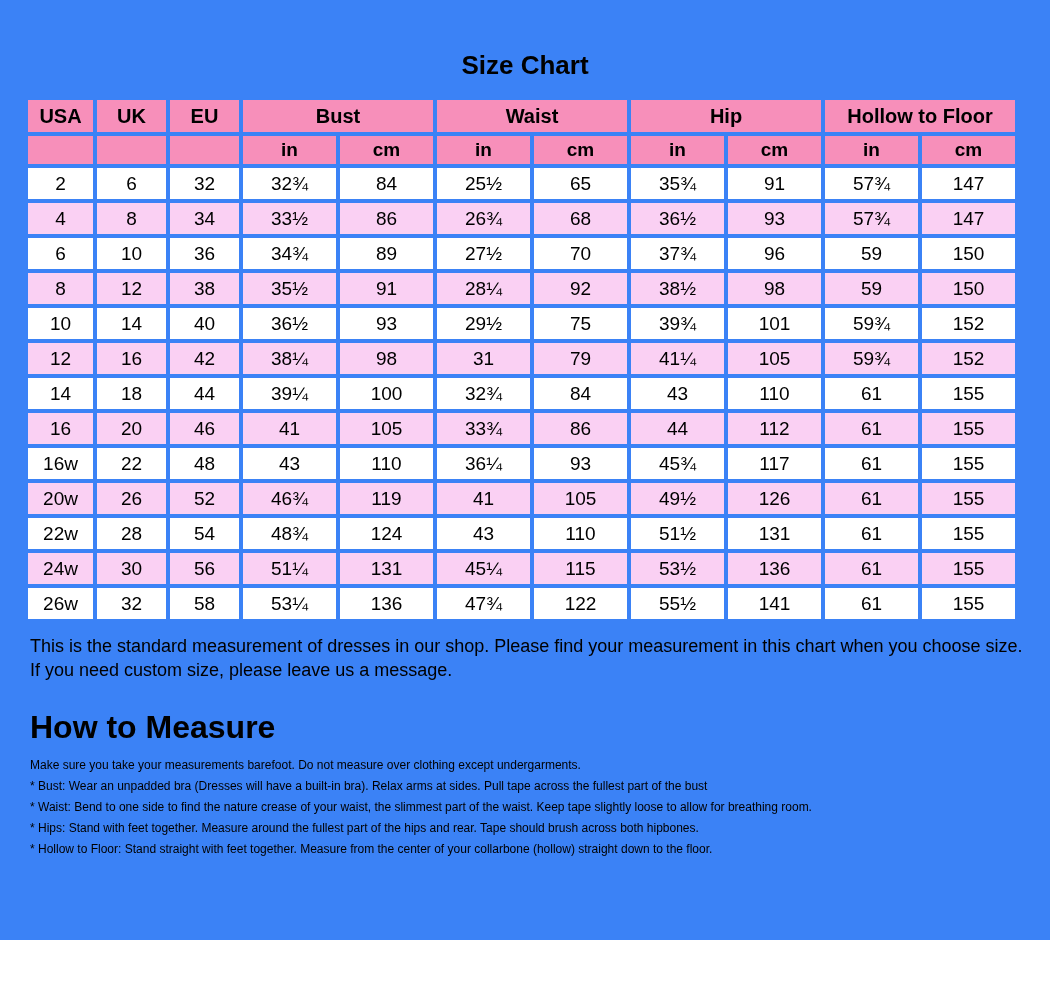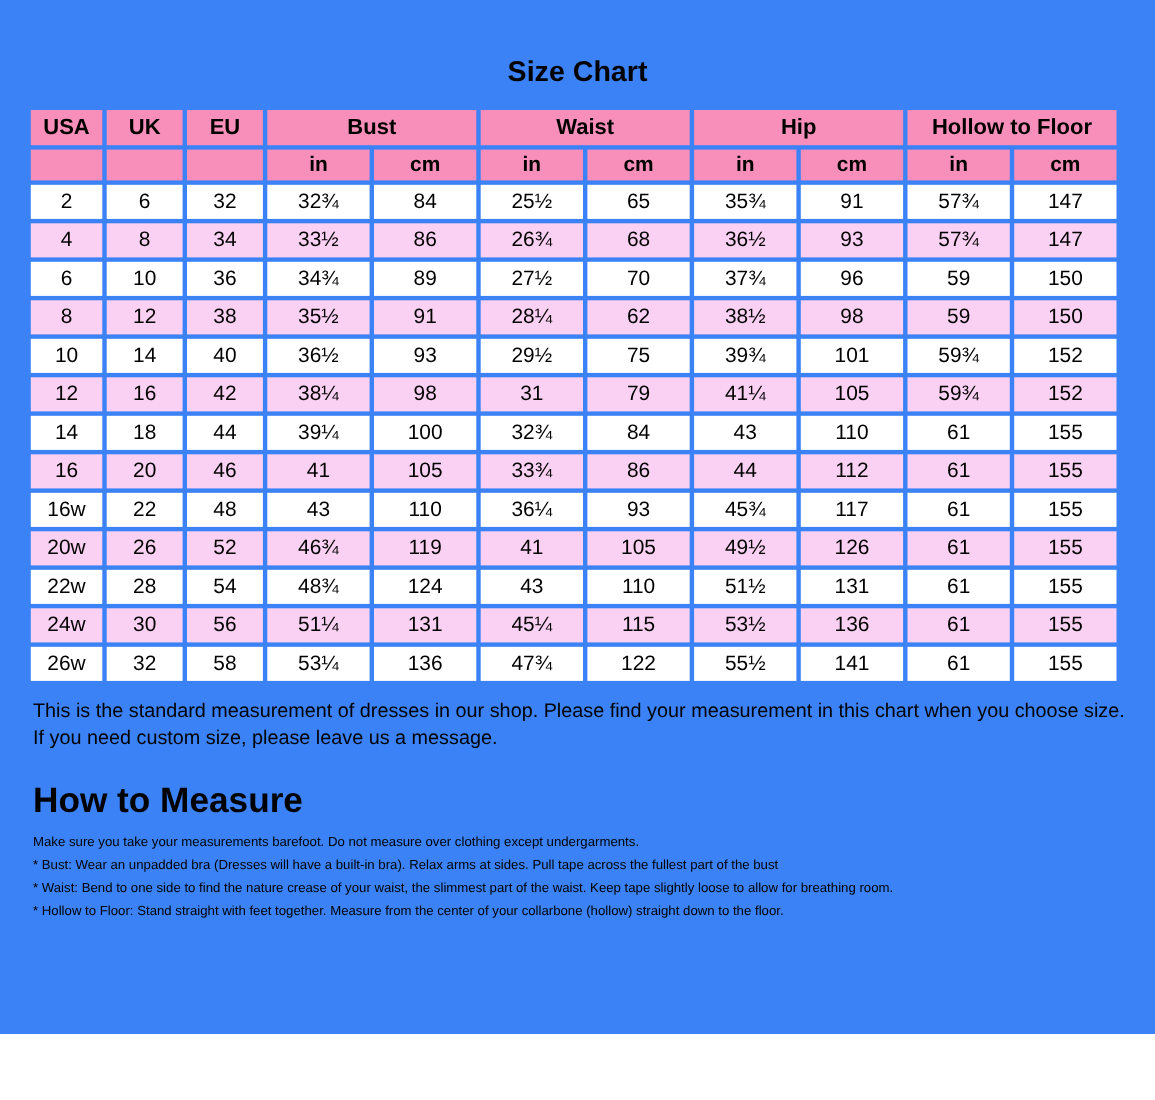--- a/index.html
+++ b/index.html
@@ -167,21 +167,21 @@
           <td>59</td>
           <td>150</td>
         </tr>
         <tr>
           <td>8</td>
           <td>12</td>
           <td>38</td>
           <td>35½</td>
           <td>91</td>
           <td>28¼</td>
-          <td>62</td>
+          <td>92</td>
           <td>38½</td>
           <td>98</td>
           <td>59</td>
           <td>150</td>
         </tr>
         <tr>
           <td>10</td>
           <td>14</td>
           <td>40</td>
           <td>36½</td>
@@ -303,16 +303,17 @@
   <div class="notes">
     <div>This is the standard measurement of dresses in our shop. Please find your measurement in this chart when you choose size.</div>
     <div>If you need custom size, please leave us a message.</div>
   </div>
 
   <div class="howto">
     <h2 class="howto-heading">How to Measure</h2>
     <div class="howto-line">Make sure you take your measurements barefoot. Do not measure over clothing except undergarments.</div>
     <div class="howto-line bullet">* Bust: Wear an unpadded bra (Dresses will have a built-in bra). Relax arms at sides. Pull tape across the fullest part of the bust</div>
     <div class="howto-line bullet">* Waist: Bend to one side to find the nature crease of your waist, the slimmest part of the waist. Keep tape slightly loose to allow for breathing room.</div>
+    <div class="howto-line bullet">* Hips: Stand with feet together. Measure around the fullest part of the hips and rear. Tape should brush across both hipbones.</div>
     <div class="howto-line bullet">* Hollow to Floor: Stand straight with feet together. Measure from the center of your collarbone (hollow) straight down to the floor.</div>
   </div>
 
 </div>
 
 </body></html>

